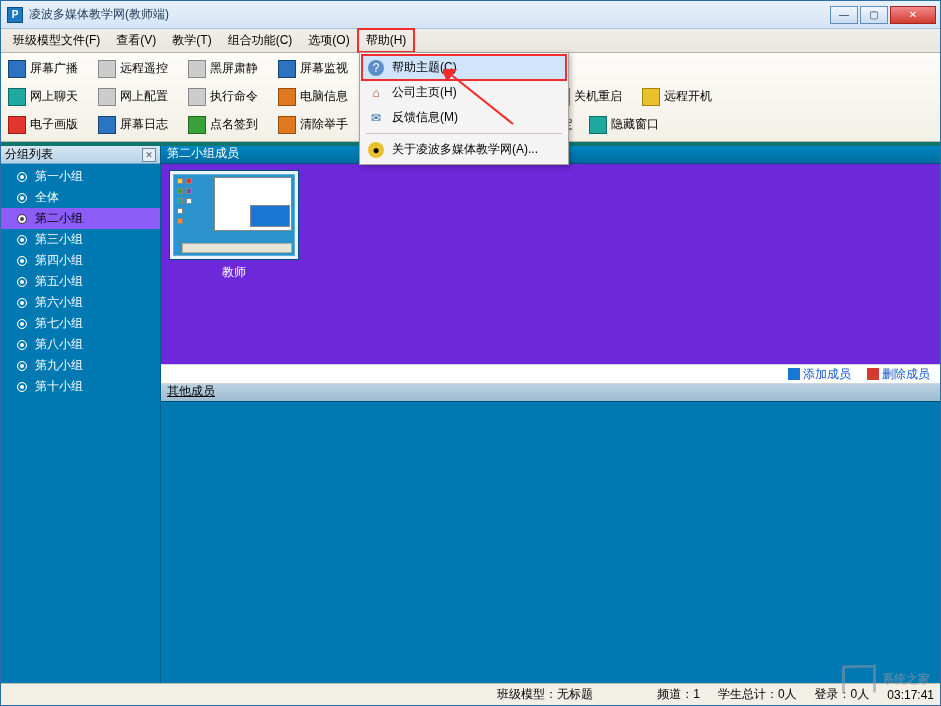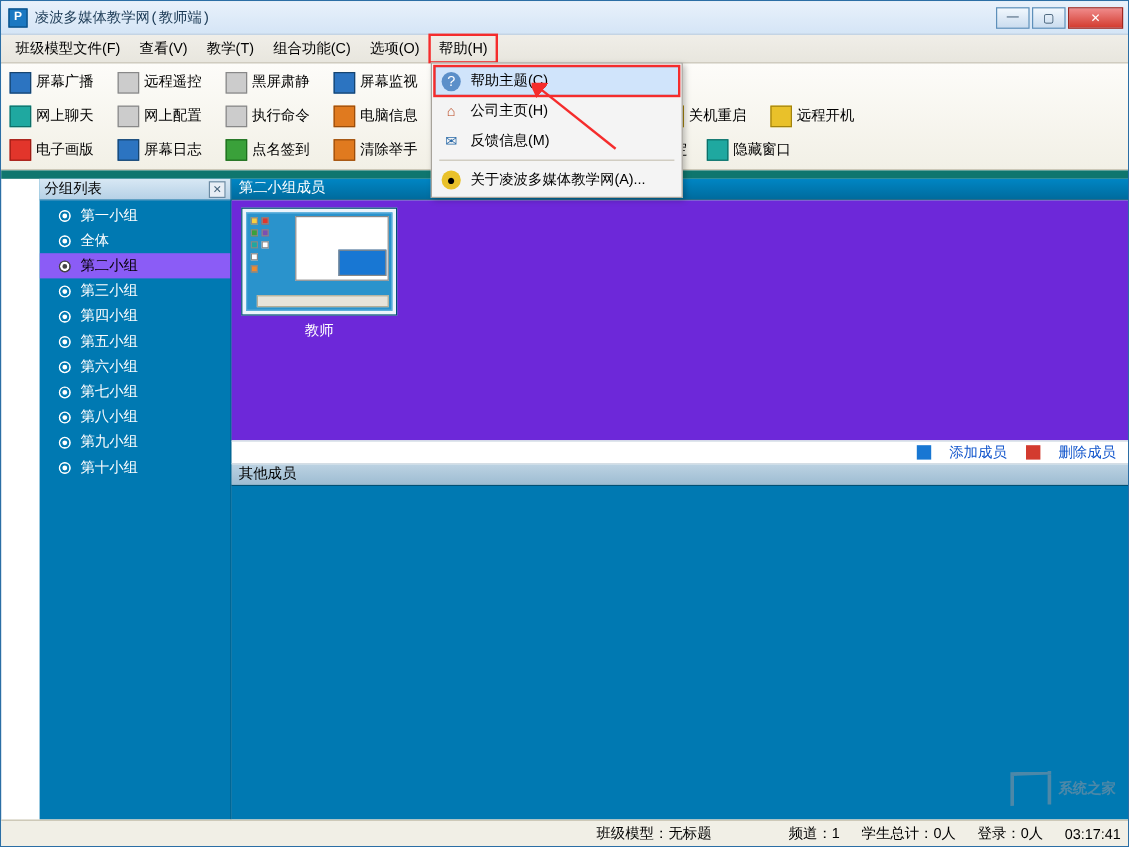--- a/index.html
+++ b/index.html
@@ -34,21 +34,21 @@
       padding: 0 4px;
     }
     .titlebar .appicon {
       width: 16px; height: 16px;
       background: #1b78c2;
       margin: 0 6px 0 2px;
       border: 1px solid #0a4d82;
       display: flex; align-items:center; justify-content:center;
       color: #fff; font-size:10px; font-weight:bold;
     }
-    .titlebar .title-text { color: #1b3a55; font-family: Liberation Mono, monospace; }
+    .titlebar .title-text { color: #1b3a55; }
     .titlebar .spacer { flex: 1; }
     .win-buttons { display: flex; gap: 2px; }
     .win-btn {
       width: 28px; height: 18px;
       border: 1px solid #5d8fba;
       background: linear-gradient(#f1f7fd, #cadcef);
       display: flex; align-items:center; justify-content:center;
       font-size: 10px; color:#1b3a55; cursor:pointer;
     }
     .win-btn.close { background: linear-gradient(#f08b8b, #d33b2f); color:#fff; width:46px; border-color:#a02720;}
@@ -129,22 +129,21 @@
       border-radius:2px;
     }
     
     .arrow-anno {
       position:absolute; top:68px; left:442px;
       z-index:60; pointer-events:none;
     }
     
     .main {
       flex:1; display:flex; min-height:0;
-      border-top: 7px solid #0f766e;
-      padding-left: 32px;
+      border-top: 4px solid #0f766e;
     }
     
     .sidebar {
       width: 160px;
       background: #0079b2;
       color: #fff;
       display:flex; flex-direction:column;
       border-right: 1px solid #005b85;
     }
     .sidebar-header {
@@ -215,21 +214,21 @@
     .thumb-desktop .tiny { position:absolute; background:#fff; border:1px solid #888; }
     .thumb-label { color:#fff; margin-top:4px; font-size:12px; text-align:center; }
     .member-actions {
       height:20px;
       background:#fff;
       display:flex; justify-content:flex-end; align-items:center;
       gap:16px; padding: 0 10px;
       border-top:1px solid #cbd6df;
       border-bottom:1px solid #cbd6df;
     }
-    .link-btn { color:#1155cc; cursor:pointer; display:flex; align-items:center; gap:15px; }
+    .link-btn { color:#1155cc; cursor:pointer; display:flex; align-items:center; gap:3px; }
     .sq-icon { width:12px; height:12px; display:inline-block; }
     .sq-add { background:#1877d3; }
     .sq-del { background:#d33b2f; }
     .others-panel {
       flex:1; background:#0079b2;
       min-height:120px;
     }
     
     .bottom-row {
       display:flex; height:96px;
@@ -303,21 +302,21 @@
       display:flex; align-items:center;
       padding: 0 6px;
       color:#000;
       gap: 18px;
       justify-content:flex-end;
       position:relative;
     }
     .statusbar .left { margin-right:auto; margin-left: 490px; }
     
     .watermark {
-      position:absolute; right:10px; bottom:34px;
+      position:absolute; right:10px; bottom:12px;
       color: rgba(140,150,160,.55);
       font-size: 22px; font-weight:bold;
       display:flex; align-items:center; gap:6px;
       pointer-events:none;
       z-index: 40;
     }
     .watermark .house {
       width:34px; height:28px;
       border:3px solid rgba(140,150,160,.55);
       border-bottom:none;
@@ -558,21 +557,21 @@
       <div class="member-actions">
         <span class="link-btn">
           <span class="sq-icon sq-add"></span>
           <span>添加成员</span>
         </span>
         <span class="link-btn">
           <span class="sq-icon sq-del"></span>
           <span>删除成员</span>
         </span>
       </div>
-      <div class="panel-header" style="background:linear-gradient(#bcd2e2,#9dbcd2);color:#000;">
+      <div class="panel-header" style="background:linear-gradient(#bcd2e2,#9dbcd2);color:#000;text-decoration:underline;">
         <span>其他成员</span>
       </div>
       <div class="others-panel"></div>
     </div>
   </div>
 
 
   <div class="statusbar">
     <span class="left">班级模型：无标题</span>
     <span>频道：1</span>

